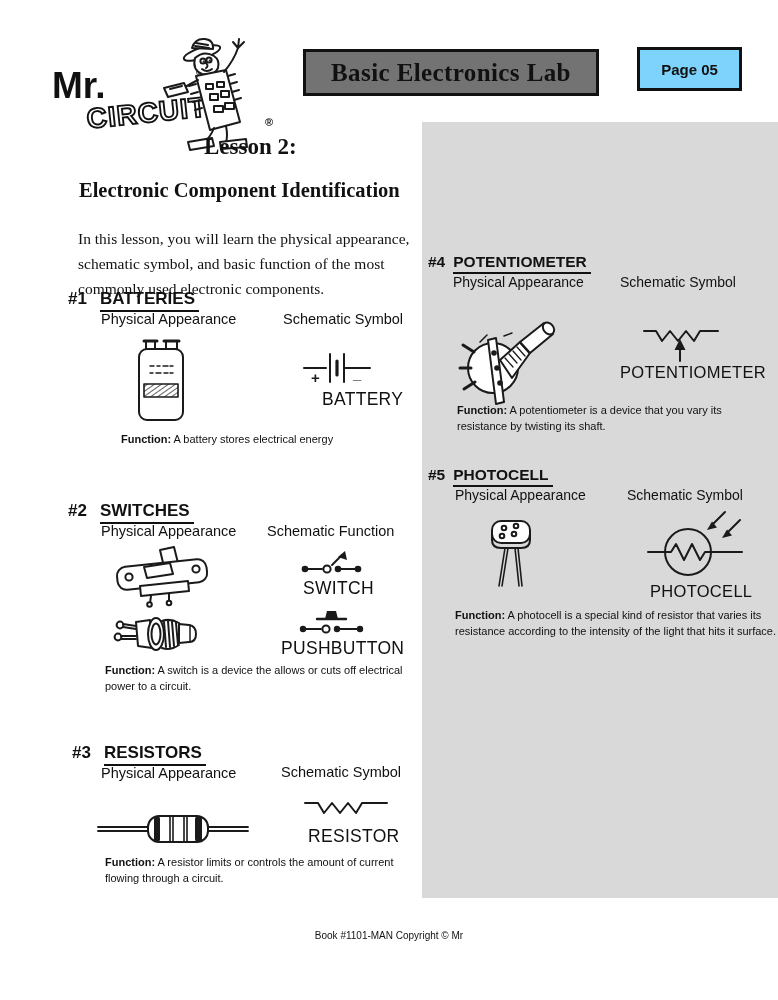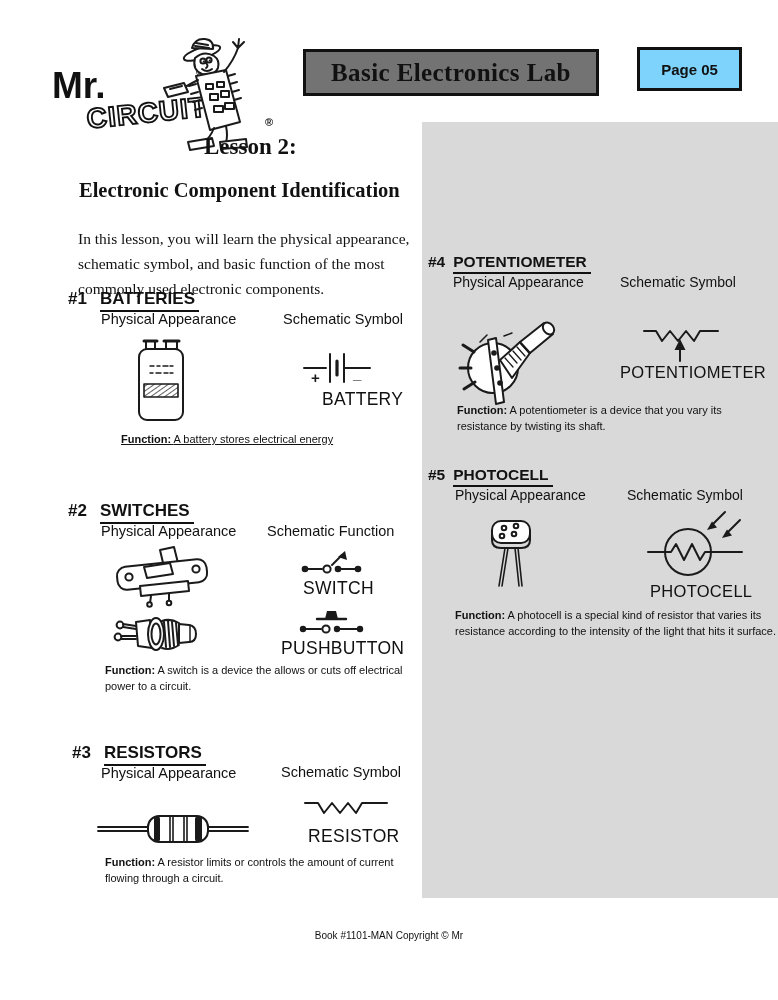--- a/index.html
+++ b/index.html
@@ -131,21 +131,21 @@
       <line x1="26" y1="2" x2="26" y2="30"></line>
       <line x1="33" y1="9" x2="33" y2="23" stroke-width="3.2"></line>
       <line x1="40" y1="2" x2="40" y2="30"></line>
       <line x1="40" y1="16" x2="66" y2="16"></line>
     </g>
     <text x="7" y="31" font-size="15" font-weight="bold" fill="#1a1a1a">+</text>
     <text x="49" y="27" font-size="15" font-weight="bold" fill="#1a1a1a">_</text>
   </svg>
   <div class="abs sym-label" style="left:307px;top:389px;margin-left:15px;">BATTERY</div>
 
-  <p class="abs func" style="left:115px;top:426px;width:312px;text-decoration:underline;">
+  <p class="abs func" style="left:115px;top:426px;width:312px;">
     <b>Function:</b>
     <span>A battery stores electrical energy</span>
   </p>
 
   <div class="abs sec-head" style="left:68px;top:501px;">
     <span class="sec-num">#2</span>
     <span class="sec-title">SWITCHES</span>
   </div>
   <div class="abs col-label" style="left:101px;top:523px;">Physical Appearance</div>
   <div class="abs col-label" style="left:267px;top:523px;">Schematic Function</div>

